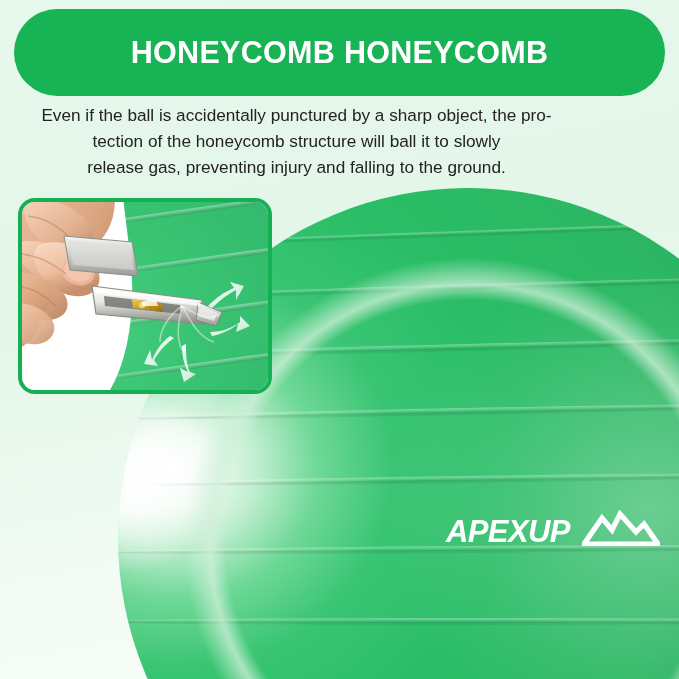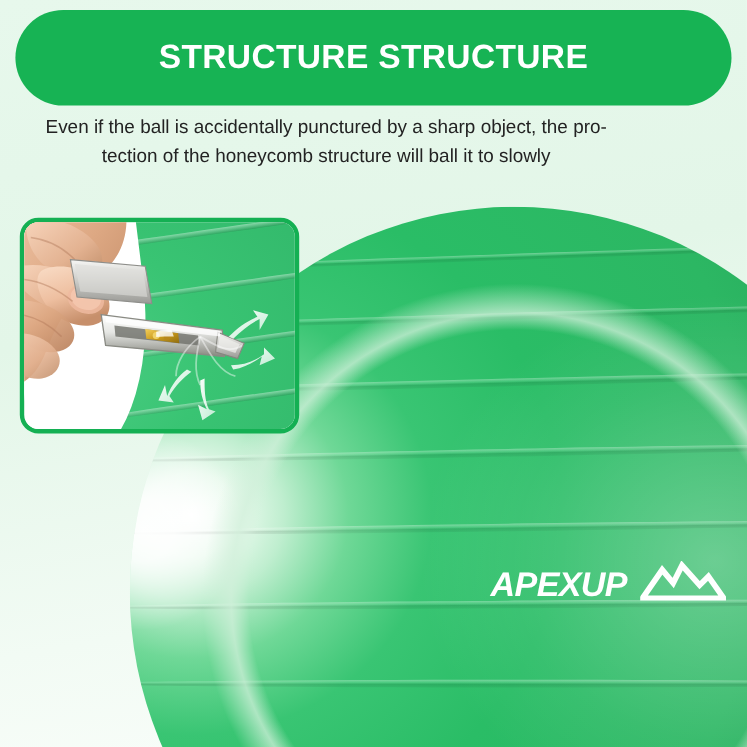--- a/index.html
+++ b/index.html
@@ -252,26 +252,27 @@
       <div class="seam" style="top:288px; transform: rotate(-0.8deg);"></div>
       <div class="seam" style="top:358px; transform: rotate(-0.4deg);"></div>
       <div class="seam" style="top:430px; transform: rotate(0deg);"></div>
 
     </div>
 
     <div id="ball-rim"></div>
   </div>
 
   <div id="header-pill">
-    <div class="pill-line nosel">STRUCTURE STRUCTURE</div>
+    <div class="pill-line nosel">HONEYCOMB HONEYCOMB</div>
   </div>
 
   <div id="body-copy">
     <span class="bline">Even if the ball is accidentally punctured by a sharp object, the pro-</span>
     <span class="bline">tection of the honeycomb structure will ball it to slowly</span>
+    <span class="bline">release gas, preventing injury and falling to the ground.</span>
   </div>
 
   <div id="inset-card">
     <div id="inset-photo">
 
       <div id="inset-ball">
         <div class="inset-seam" style="top:38px;"></div>
         <div class="inset-seam" style="top:88px;"></div>
         <div class="inset-seam" style="top:140px;"></div>
         <div class="inset-seam" style="top:192px;"></div>

